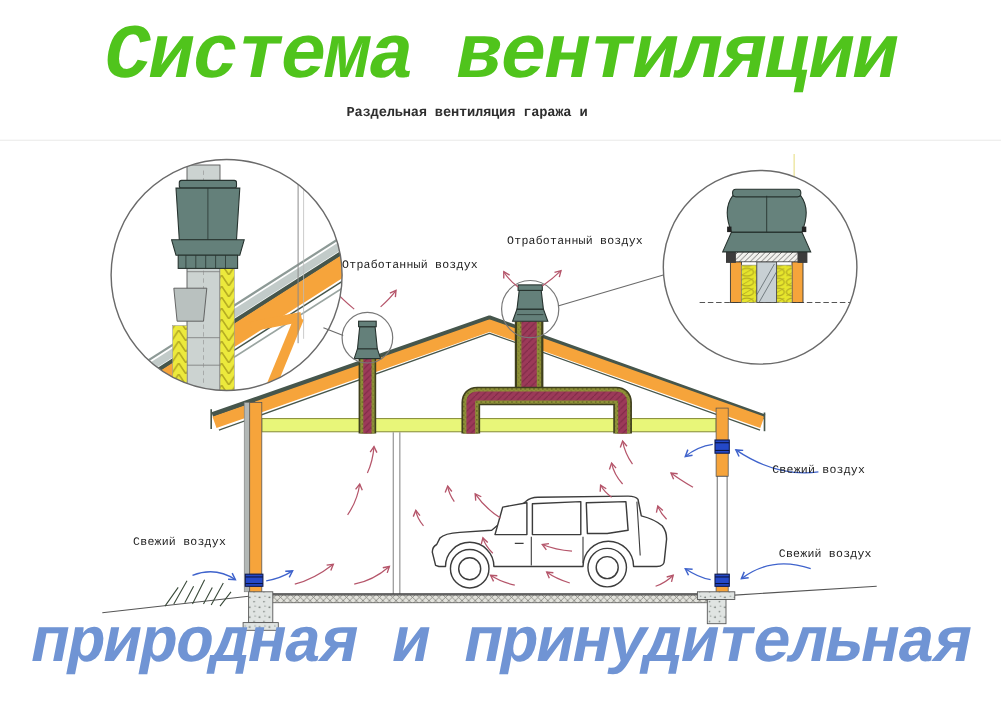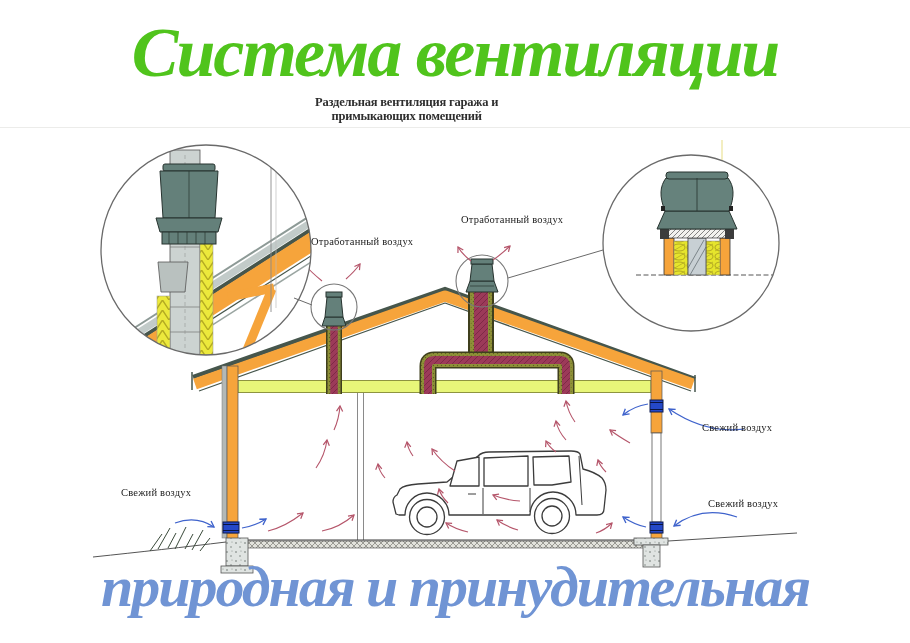--- a/index.html
+++ b/index.html
@@ -1,17 +1,17 @@
 <!DOCTYPE html>
 <html style="--title-green: #50c41c; --footer-blue: #7094d4; --roof-orange: #f6a43b; --roof-edge: #46564c; --duct-maroon: #9c3a59; --duct-insulation: #8f9138; --ceiling-yellow: #e8f679; --vent-cap-gray: #64807a; --fresh-air-blue: #3f63cc; --exhaust-arrow-red: #b5556a; --vent-inlet-blue: #2448c8; --insulation-yellow: #ece93c;"><head>
 <meta charset="utf-8">
 <style>
   html,body{margin:0;padding:0;background:#fff;}
   .stage{position:relative;width:910px;height:641px;background:#ffffff;overflow:hidden;
-         font-family:Liberation Serif, serif;}
+         font-family:Liberation Mono, monospace;}
   .main-title{position:absolute;left:0;right:0;top:18px;text-align:center;
       font-size:70px;line-height:1;font-weight:bold;font-style:italic;
       letter-spacing:-2px;color:var(--title-green);white-space:nowrap;}
   .subtitle{position:absolute;left:315px;top:96px;font-size:12.5px;line-height:13.5px;
       font-weight:bold;color:#2e2e2e;letter-spacing:-0.2px;text-align:center;}
   .footer-caption{position:absolute;left:0;right:0;top:558px;text-align:center;
       font-size:58px;line-height:1;font-weight:bold;font-style:italic;
       letter-spacing:-2px;color:var(--footer-blue);white-space:nowrap;}
   .dlabel{position:absolute;font-size:10.5px;color:#1c1c1c;letter-spacing:0.2px;white-space:nowrap;}
   #lbl-exhaust-left{left:311px;top:236px;}
@@ -269,21 +269,20 @@
       <path d="M744,429 Q706,434 669,409" marker-end="url(#mb)"></path>
       <path d="M648,404 Q634,406 623,415" marker-end="url(#mb)"></path>
       <path d="M737,517 Q702,505 674,526" marker-end="url(#mb)"></path>
       <path d="M646,527 Q635,525 623,517" marker-end="url(#mb)"></path>
     </g>
   </svg>
 
   <div class="main-title">Система вентиляции</div>
   <div class="subtitle">
     <div>Раздельная вентиляция гаража и</div>
-    <div>примыкающих помещений</div>
   </div>
   <div class="dlabel" id="lbl-exhaust-left">Отработанный воздух</div>
   <div class="dlabel" id="lbl-exhaust-main">Отработанный воздух</div>
   <div class="dlabel" id="lbl-fresh-left">Свежий воздух</div>
   <div class="dlabel" id="lbl-fresh-right-top">Свежий воздух</div>
   <div class="dlabel" id="lbl-fresh-right-btm">Свежий воздух</div>
   <div class="footer-caption">природная и принудительная</div>
 
 </div>
 

